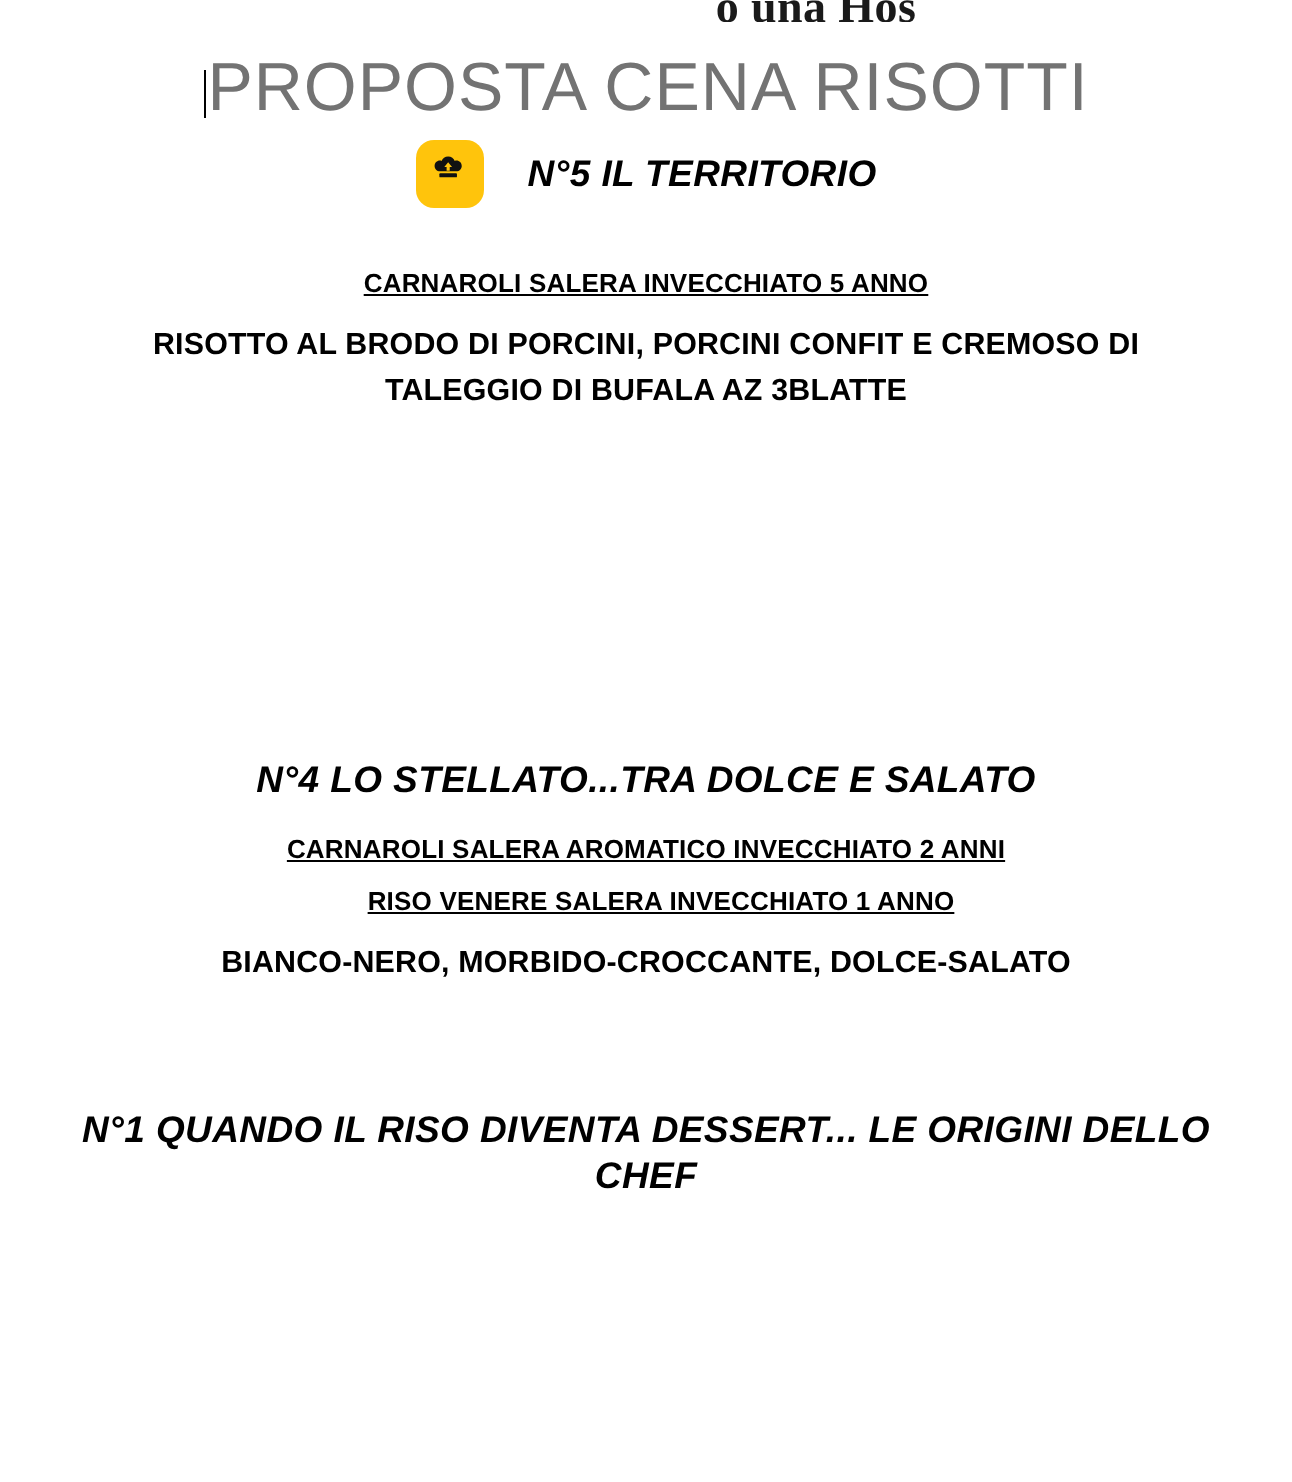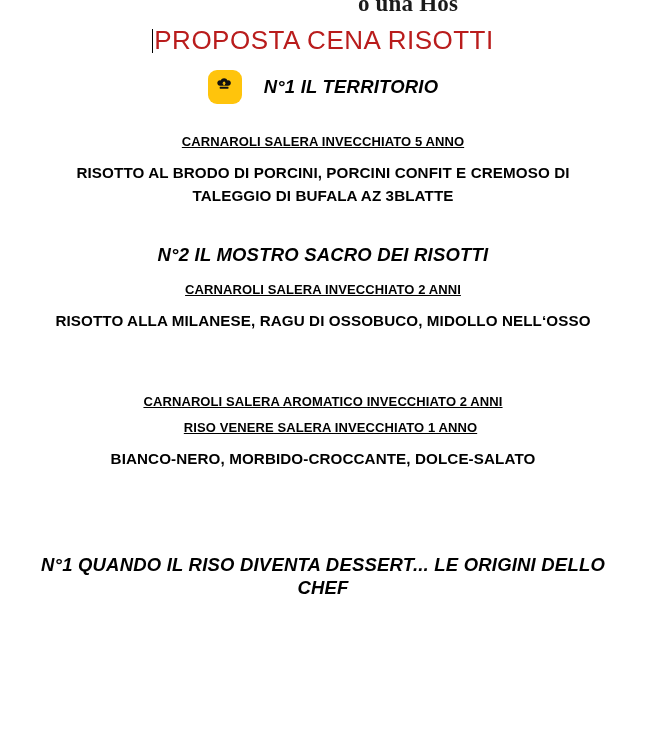--- a/index.html
+++ b/index.html
@@ -43,24 +43,24 @@
   .top-clip-inner {
     margin-left: 170px;
   }
 
   .doc-title {
     position: absolute;
     top: 25px;
     left: 0;
     width: 646px;
     text-align: center;
-    font-size: 26px;
+    font-size: 34px;
     font-weight: 400;
     letter-spacing: 0.5px;
-    color: #b91c1c;
+    color: #737373;
   }
   .doc-title .caret {
     display: inline-block;
     width: 1px;
     height: 24px;
     background: #000;
     vertical-align: -4px;
     margin-right: 1px;
   }
 
@@ -144,35 +144,31 @@
   <div class="doc-title"><span class="caret"></span><span>PROPOSTA CENA RISOTTI</span></div>
 
   <div class="badge-row">
     <div class="badge">
       <svg width="22" height="22" viewBox="0 0 24 24" aria-hidden="true">
         <path d="M6.5 10.5c-1.6 0-2.9-1.3-2.9-2.9 0-1.6 1.3-2.9 2.9-2.9 0.3 0 0.6 0.05 0.9 0.15C7.9 3.4 9.3 2.4 11 2.4c1.7 0 3.1 1 3.6 2.45 0.3-0.1 0.6-0.15 0.9-0.15 1.6 0 2.9 1.3 2.9 2.9 0 1.6-1.3 2.9-2.9 2.9H6.5z" fill="#111111"></path>
         <rect x="6.2" y="11.6" width="9.6" height="2.2" rx="0.5" fill="#111111"></rect>
         <path d="M11 5.6l2.1 2.6h-1.25v2.0h-1.7v-2.0H8.9z" fill="#ffc40c"></path>
       </svg>
     </div>
-    <div class="sec-title">N°1 IL TERRITORIO</div>
+    <div class="sec-title">N°5 IL TERRITORIO</div>
   </div>
 
   <div class="section" id="sec0">
     <div class="sec-sub">CARNAROLI SALERA INVECCHIATO 5 ANNO</div>
     <div class="sec-body">RISOTTO AL BRODO DI PORCINI, PORCINI CONFIT E CREMOSO DI TALEGGIO DI BUFALA AZ 3BLATTE</div>
   </div>
 
-  <div class="section" id="sec1">
-    <div class="sec-title">N°2 IL MOSTRO SACRO DEI RISOTTI</div>
-    <div class="sec-sub">CARNAROLI SALERA INVECCHIATO 2 ANNI</div>
-    <div class="sec-body">RISOTTO ALLA MILANESE, RAGU DI OSSOBUCO, MIDOLLO NELL‘OSSO</div>
-  </div>
 
   <div class="section" id="sec2">
+    <div class="sec-title">N°4 LO STELLATO...TRA DOLCE E SALATO</div>
     <div class="sec-sub">CARNAROLI SALERA AROMATICO INVECCHIATO 2 ANNI</div>
     <div class="sec-sub">RISO VENERE SALERA INVECCHIATO 1 ANNO</div>
     <div class="sec-body">BIANCO-NERO, MORBIDO-CROCCANTE, DOLCE-SALATO</div>
   </div>
 
   <div class="section" id="sec3">
     <div class="sec-title">N°1 QUANDO IL RISO DIVENTA DESSERT... LE ORIGINI DELLO CHEF</div>
   </div>
 
 </div>

